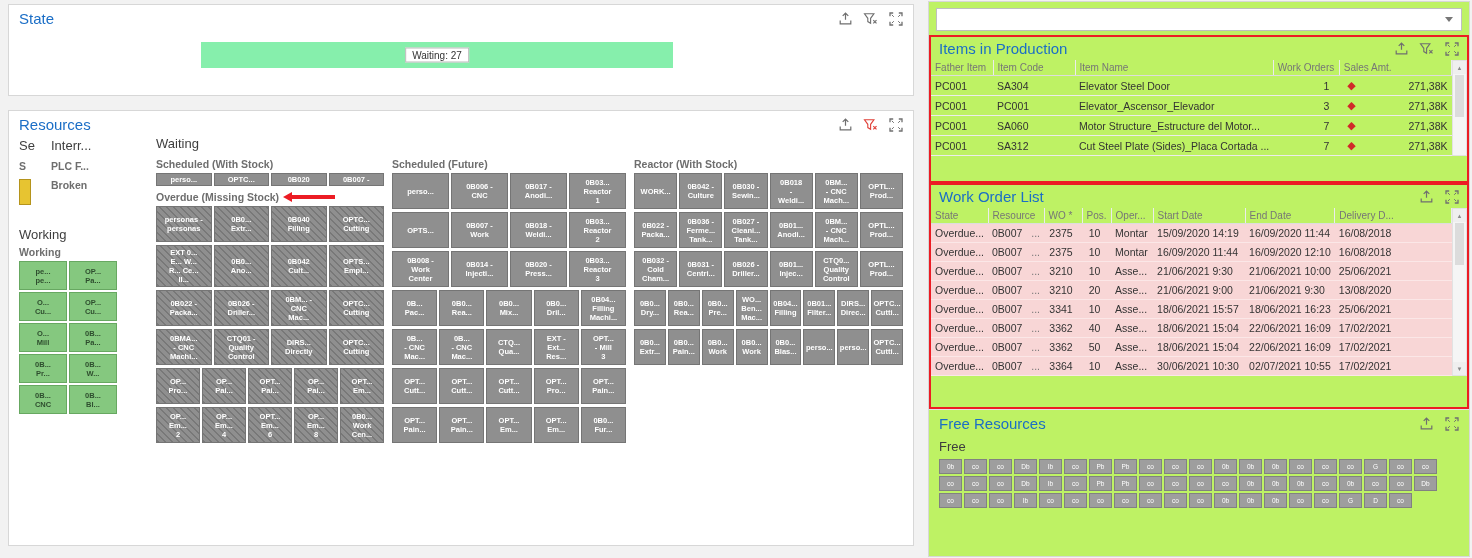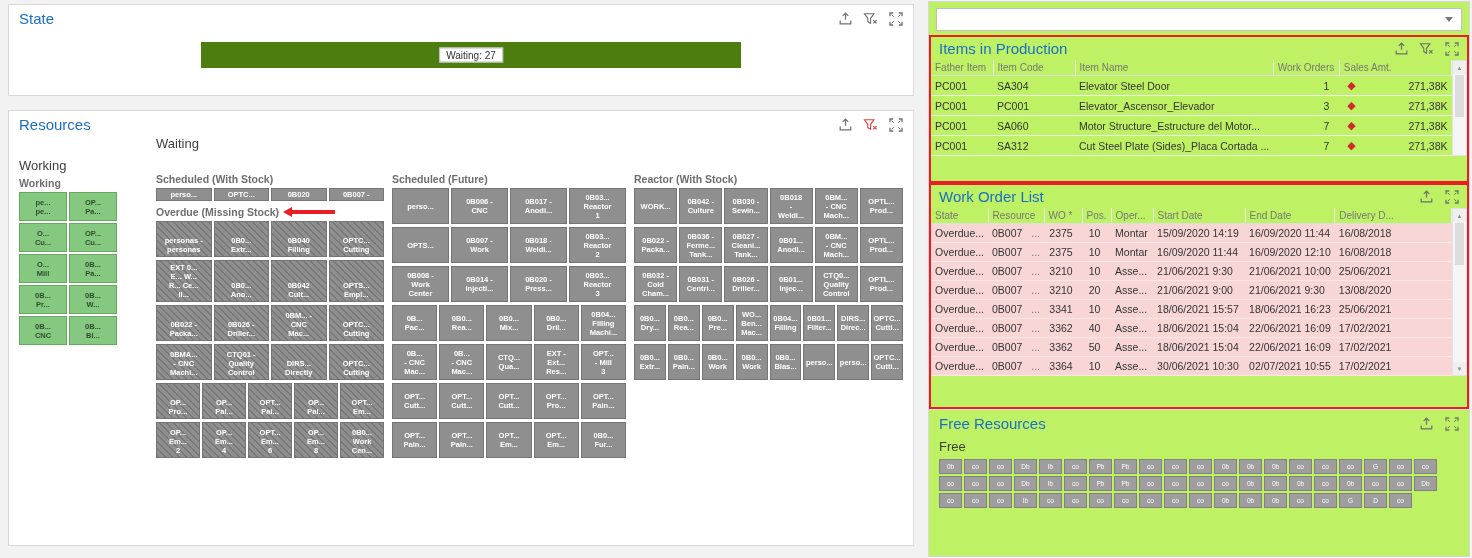--- a/index.html
+++ b/index.html
@@ -11,44 +11,44 @@
   .phead { display:flex; justify-content:space-between; align-items:center; padding:5px 10px 3px; }
   .ptitle { margin:0; font-size:15px; font-weight:400; color:var(--blue,#1b6ec6); }
   .picons { display:flex; gap:10px; align-items:center; }
   .icon { width:15px; height:14px; color:#6f6f6f; display:inline-flex; align-items:center; justify-content:center; cursor:pointer; }
   .icon.red { color:#e04038; }
 
   
   .left-col { position:absolute; left:8px; top:4px; width:906px; }
   .state-panel { height:92px; margin-bottom:14px; }
   .state-body { position:relative; height:54px; }
-  .state-bar { position:absolute; left:192px; top:12px; width:540px; height:26px; background:#4d7c0f; cursor:pointer; }
+  .state-bar { position:absolute; left:192px; top:12px; width:472px; height:26px; background:#86efac; cursor:pointer; }
   .bar-label { position:absolute; left:50%; top:50%; transform:translate(-50%,-50%); background:#fff; border:1px solid #b9b9b9; color:#333; font-size:10px; padding:1px 6px; white-space:nowrap; }
 
   .res-panel { height:436px; }
   .res-body { display:flex; gap:10px; padding:0 10px; }
   .res-left { width:102px; flex:none; }
   .res-right { flex:1; min-width:0;padding-left:25px; }
   .bighdr { font-size:13px; color:#3e3e3e; }
   .grplabel { font-weight:bold; font-size:10.5px; color:#6e6e6e; white-space:nowrap; overflow:hidden; }
   .lr-grid { display:grid; grid-template-columns:32px 66px; row-gap:7px; align-items:start; margin-top:2px; }
   .ytile { width:12px; height:26px; background:var(--yellow,#e7c431); border:1px solid #b5941c; cursor:pointer; }
   .working-hdr { margin-top:22px; margin-bottom:4px; }
   .tile-grid { display:flex; flex-wrap:wrap; gap:2px; margin-top:3px; }
   .tile-grid .tile { flex:0 0 48px; }
 
   .tile { background:var(--gray-tile,#8f8f8f); border:1px solid #757575; color:#fff; font-weight:bold;
           font-size:7.5px; line-height:1.2; text-align:center; display:flex; flex-direction:column;
           justify-content:center; align-items:center; min-height:36px; padding:2px 1px; overflow:hidden; cursor:pointer; }
   .tile.green { background:var(--green-tile,#85c87f); border-color:#67a861; color:#2e4d2e; min-height:29px; }
-  .tile.hatched { background-image:repeating-linear-gradient(45deg, rgba(0,0,0,.16) 0 1.5px, transparent 1.5px 5px);justify-content:flex-end; }
+  .tile.hatched { background-image:repeating-linear-gradient(45deg, rgba(0,0,0,.16) 0 1.5px, transparent 1.5px 5px); }
   .tile.short { min-height:13px; padding:0 1px; }
 
   .waiting-cols { display:flex; gap:8px; align-items:flex-start; margin-top:2px; }
-  .waiting-col { min-width:0;margin-top:15px; }
+  .waiting-col { min-width:0; }
   .tile-row { display:flex; gap:2px; margin-bottom:3px; }
   .tile-row .tile { flex:1 1 0; min-width:0; }
   .group-label-row { display:flex; align-items:center; gap:4px; margin:5px 0 3px; }
 
   .annot-arrow { position:relative; width:54px; height:10px; flex:none; }
   .annot-arrow::after { content:""; position:absolute; left:8px; right:2px; top:3px; height:4px; background:var(--annot,#ec1c24); }
   .annot-arrow::before { content:""; position:absolute; left:0; top:0; border-top:5px solid transparent; border-bottom:5px solid transparent; border-right:9px solid var(--annot,#ec1c24); }
 
   
   .right-col { position:absolute; left:928px; top:1px; width:542px; height:556px; background:#bef264; border:1px solid #d7d7d7; display:flex; flex-direction:column; }
@@ -139,20 +139,30 @@
           <span class="icon">
               <svg viewBox="0 0 14 14" width="14" height="14">
                 <path d="M1 4.2V1h3.2M9.8 1H13v3.2M13 9.8V13H9.8M4.2 13H1V9.8" fill="none" stroke="currentColor" stroke-width="1.3"></path>
                 <path d="M2.8 2.8l2 2m6.4-2l-2 2m2 6.4l-2-2m-6.4 2l2-2" fill="none" stroke="currentColor" stroke-width="1"></path>
               </svg>
             </span>
         </div>
       </header>
       <div class="res-body">
         <div class="res-left">
+          <div class="lr-grid">
+            <div class="bighdr">Se</div>
+            <div class="bighdr">Interr...</div>
+            <div class="grplabel">S</div>
+            <div class="grplabel">PLC F...</div>
+            <div>
+                <div class="ytile"></div>
+              </div>
+            <div class="grplabel">Broken</div>
+          </div>
           <div class="bighdr working-hdr">Working</div>
           <div class="grplabel">Working</div>
           <div class="tile-grid">
               <div class="tile green">
                 <div>pe...</div>
                 <div>pe...</div>
               </div>
               <div class="tile green">
                 <div>OP...</div>
                 <div>Pa...</div>

